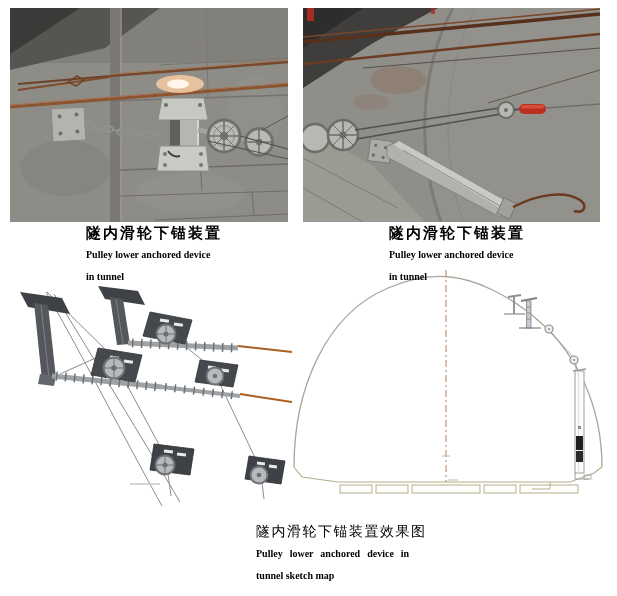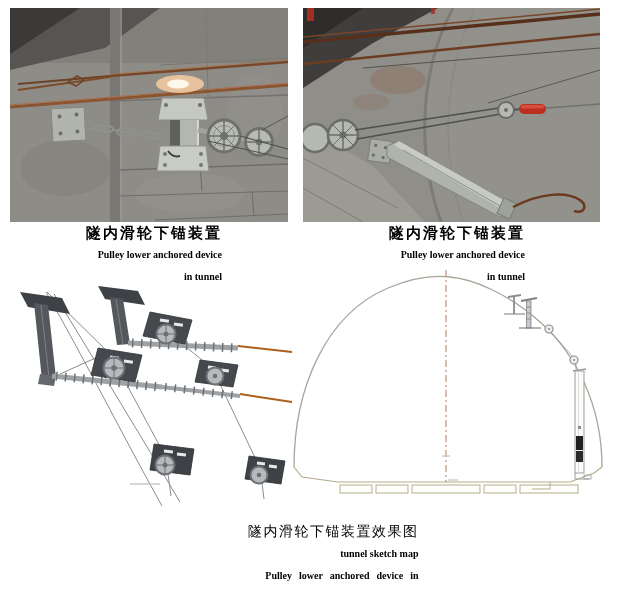--- a/index.html
+++ b/index.html
@@ -1,17 +1,17 @@
 <!DOCTYPE html>
 <html><head>
 <meta charset="utf-8">
 <style>
   html,body{margin:0;padding:0;background:#ffffff;}
   .page{position:relative;width:617px;height:596px;background:#ffffff;overflow:hidden;
-        font-family:"Liberation Serif","DejaVu Serif",serif;color:#000;text-align:right;}
+        font-family:"Liberation Serif","DejaVu Serif",serif;color:#000;}
   .abs{position:absolute;}
   .caption{position:absolute;z-index:5;}
   .cap-zh-bold{font-family:"Liberation Sans","DejaVu Sans",sans-serif;font-weight:bold;
                font-size:15px;letter-spacing:2px;line-height:22px;white-space:nowrap;}
   .cap-en{font-family:"Liberation Serif","DejaVu Serif",serif;font-weight:bold;
           font-size:10px;line-height:22px;white-space:nowrap;}
   .cap-zh-reg{font-family:"Liberation Serif","DejaVu Serif",serif;font-weight:normal;
               font-size:14px;letter-spacing:1.5px;line-height:22px;white-space:nowrap;}
   .justify{word-spacing:4.5px;}
   svg{display:block;}
@@ -326,19 +326,19 @@
         <rect x="286" y="156" width="3" height="3" fill="#8b8e91"></rect>
         <rect x="284" y="166" width="7" height="14" fill="#1f1f1f"></rect>
         <rect x="284" y="181" width="7" height="11" fill="#2a2a2a"></rect>
         <path d="M283,203 L283,209 L297,209" fill="none" stroke="#9a9d9f" stroke-width="1"></path>
         <rect x="292" y="205" width="7" height="4" fill="none" stroke="#9a9d9f" stroke-width="0.8"></rect>
       </g>
       <path d="M240,219 L258,219 L258,212" fill="none" stroke="#b5ad8a" stroke-width="1"></path>
     </svg>
   </div>
 
-  <div class="caption" style="left:248px;top:521px;">
+  <div class="caption" style="left:256px;top:521px;">
     <div class="cap-zh-reg">隧内滑轮下锚装置效果图</div>
+    <div class="cap-en justify">Pulley lower anchored device in</div>
     <div class="cap-en">tunnel sketch map</div>
-    <div class="cap-en justify">Pulley lower anchored device in</div>
   </div>
 
 </div>
 
 </body></html>

